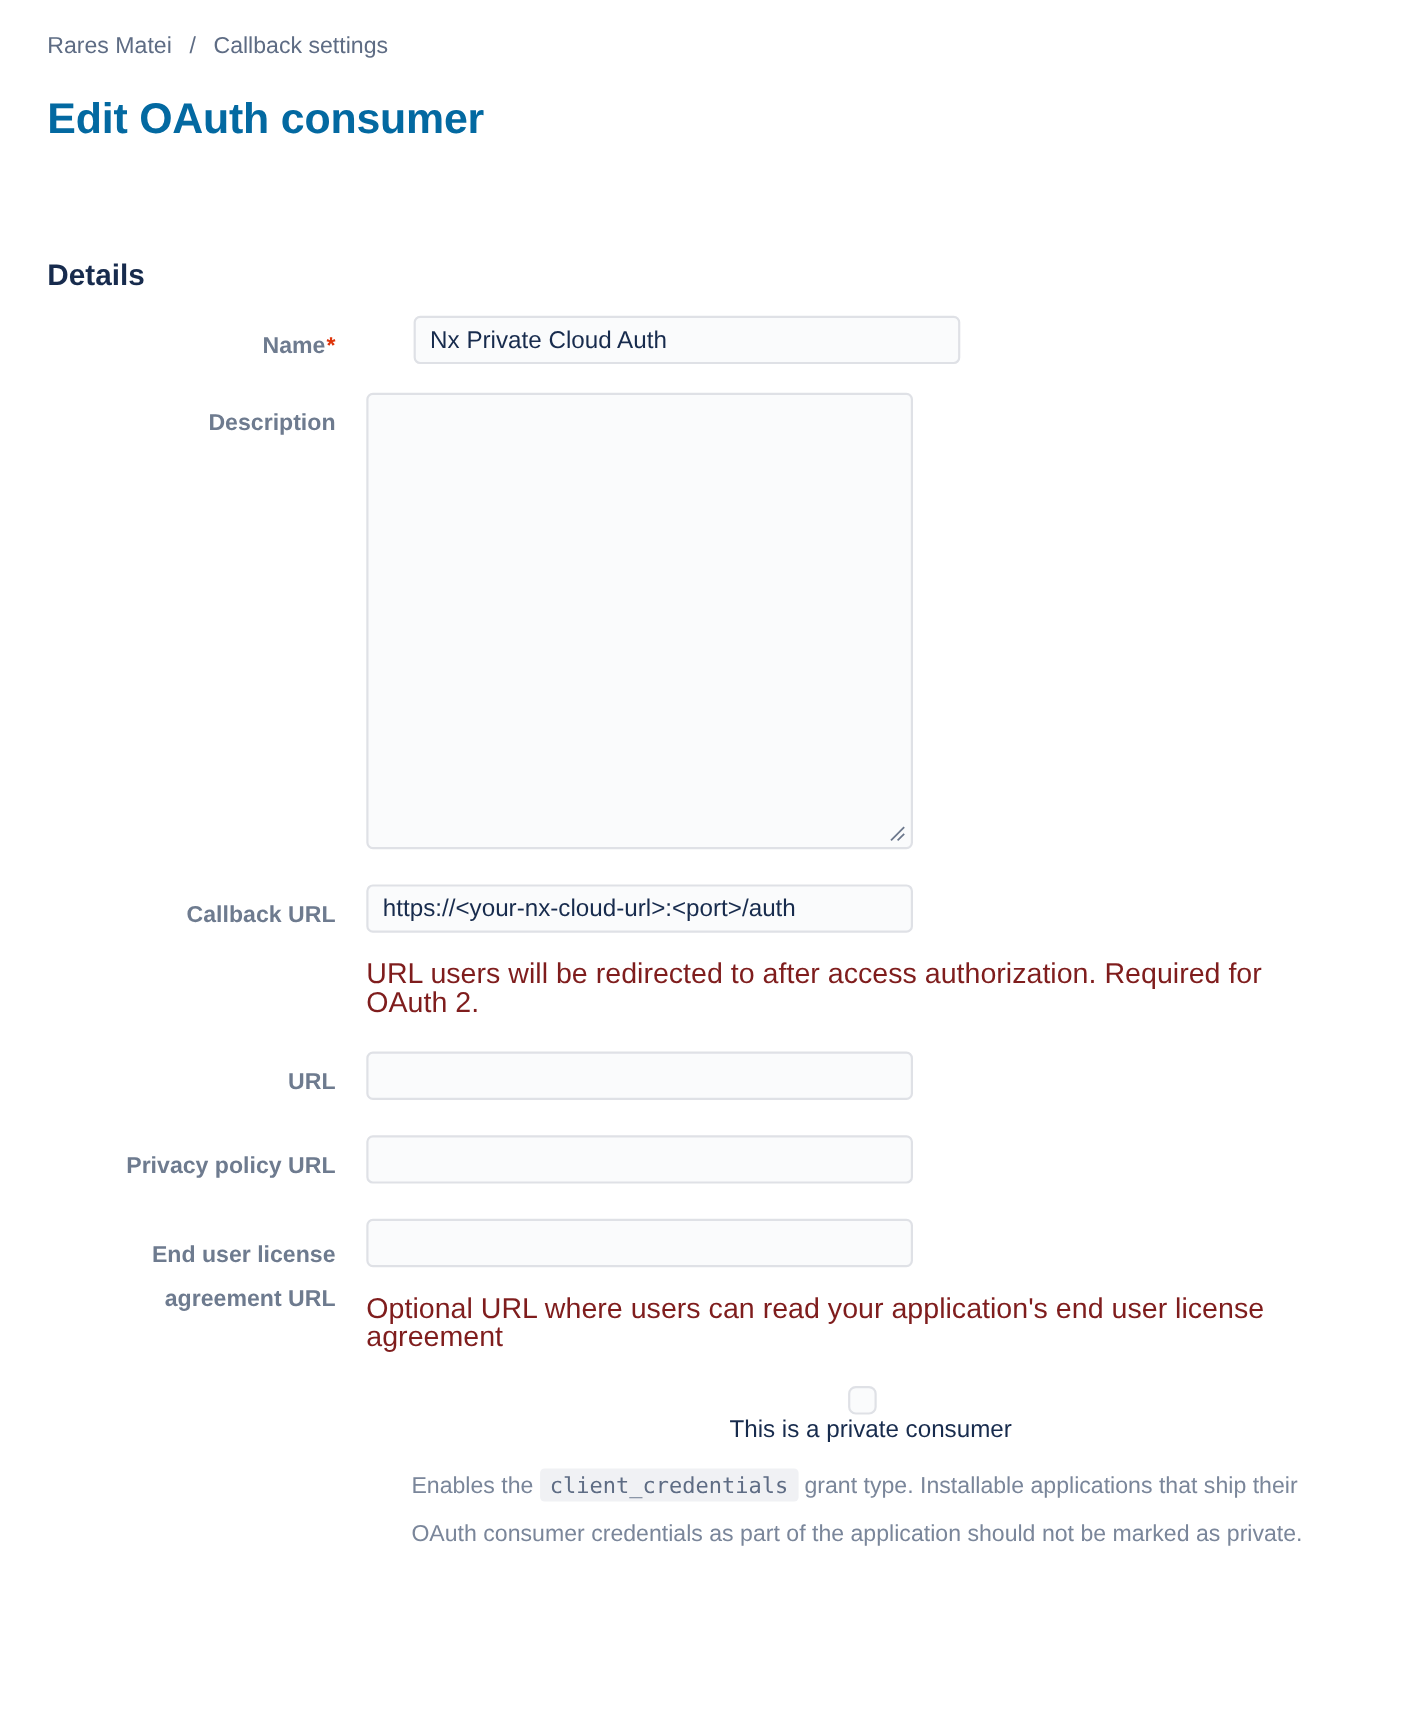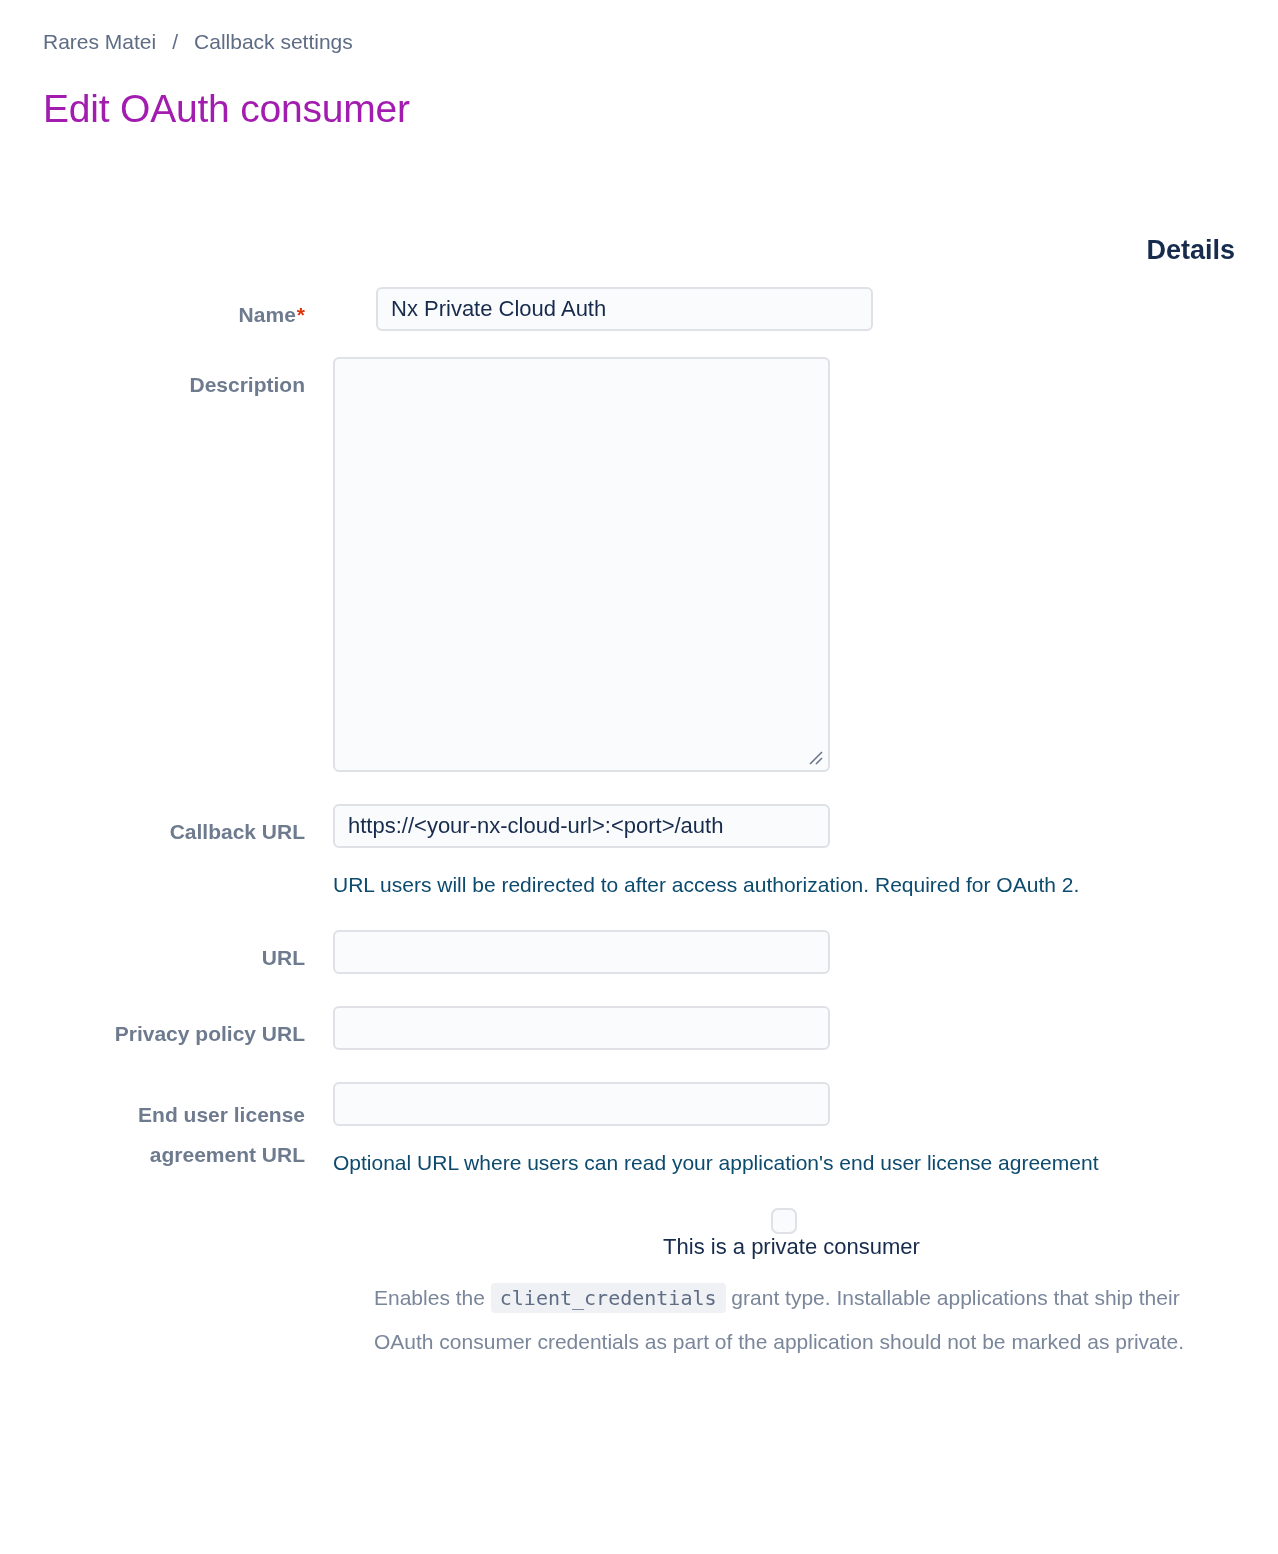--- a/index.html
+++ b/index.html
@@ -26,31 +26,30 @@
     cursor: pointer;
   }
   .breadcrumb .sep {
     margin: 0 16px;
     color: #5E6C84;
   }
 
   
   h1.page-title {
     font-size: 39px;
-    font-weight: 400;
-    color: #a21caf;
+    font-weight: 700;
+    color: #0369a1;
     letter-spacing: -0.2px;
   }
   h2.section-heading {
     font-size: 27px;
     font-weight: 700;
     color: #172B4D;
     margin-top: 104px;
     margin-bottom: 21px;
-    text-align: right;
   }
 
   
   .form-row { display: flex; margin-bottom: 32px; }
   .form-row.row-name { margin-bottom: 26px; gap: 43px; }
   .label-col {
     width: 262px;
     flex-shrink: 0;
     margin-right: 28px;
     text-align: right;
@@ -105,22 +104,22 @@
     position: absolute;
     right: 7px;
     bottom: 7px;
     width: 16px;
     height: 16px;
     cursor: nwse-resize;
   }
 
   .help {
     margin-top: 24px;
-    font-size: 21px;
-    color: #0c4a6e;
+    font-size: 26px;
+    color: #7f1d1d;
     max-width: 890px;
     line-height: 26px;
   }
 
   
   .checkbox-row {
     display: flex;
     align-items: center;
     margin-left: 290px;
     margin-bottom: 0;

